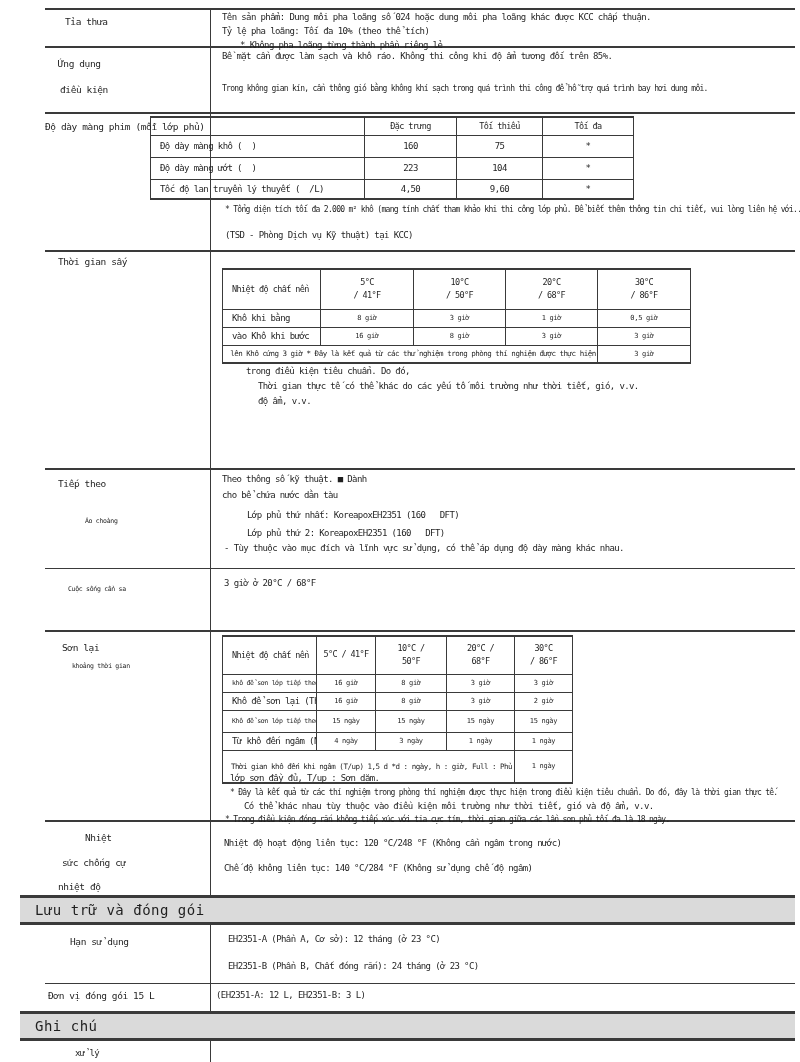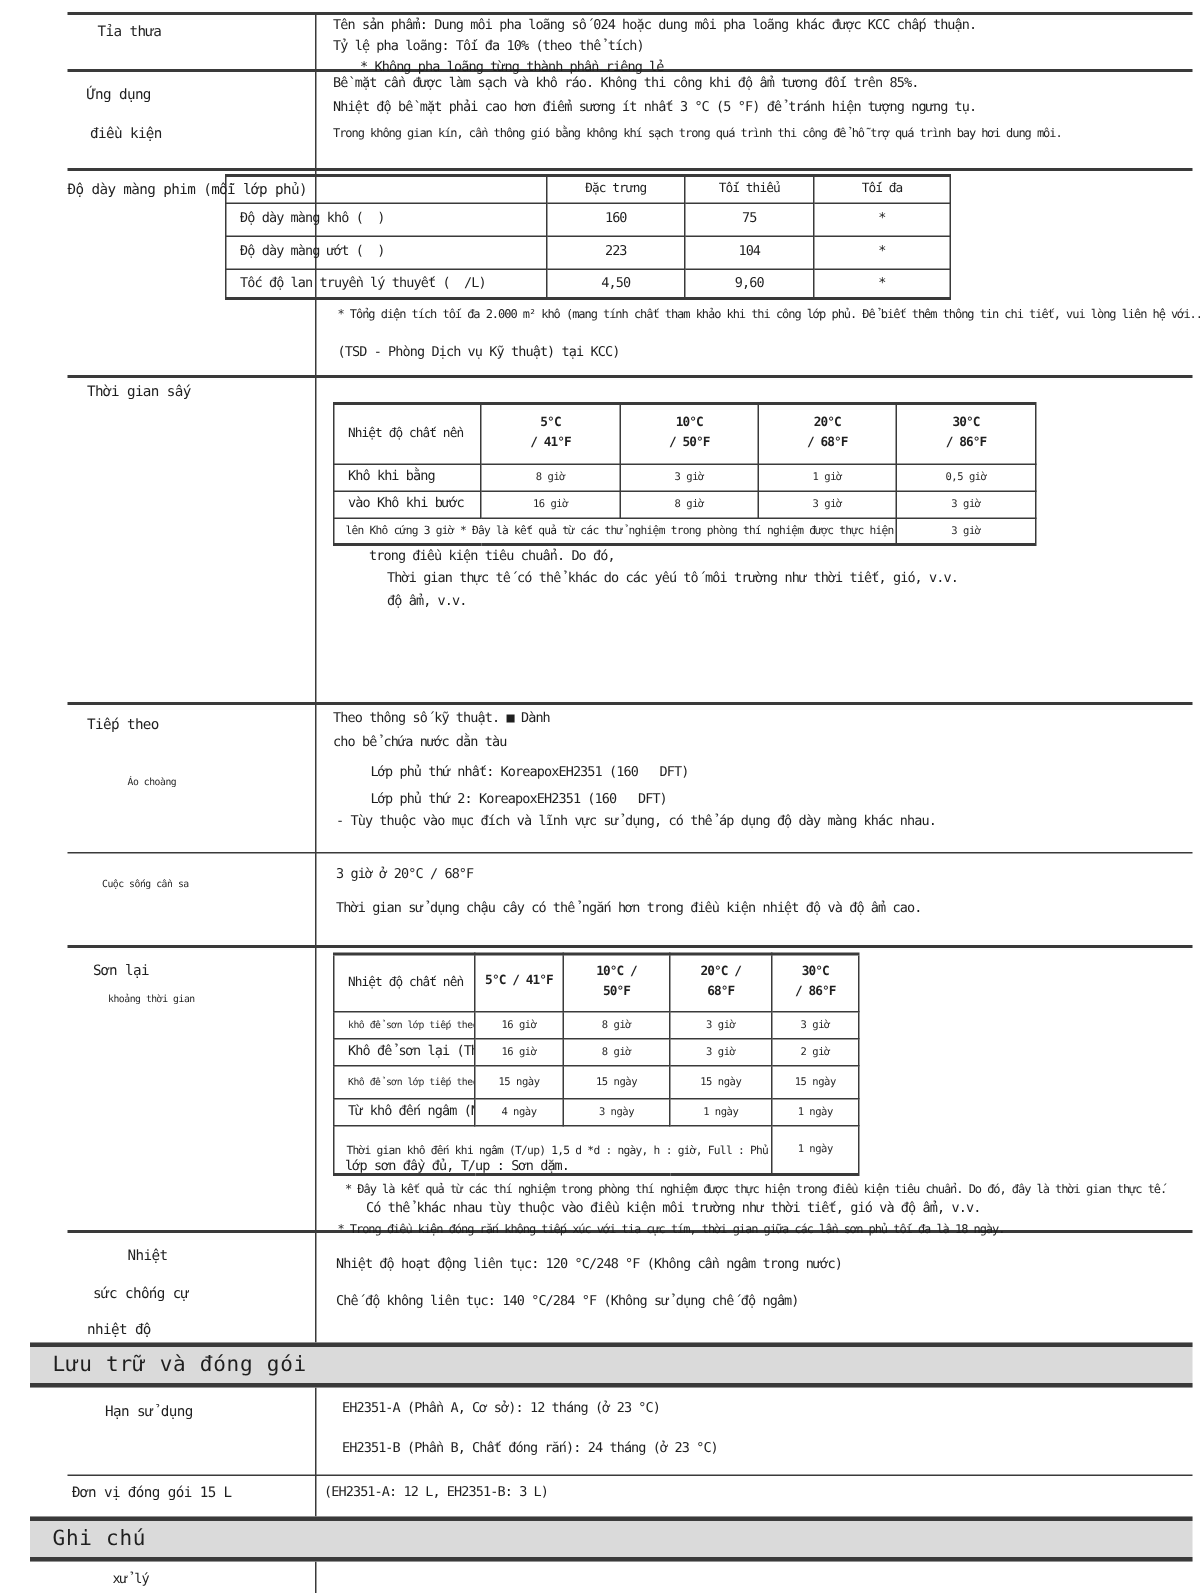--- a/index.html
+++ b/index.html
@@ -17,21 +17,21 @@
         font-size:14px;line-height:24px;padding-left:15px;letter-spacing:0.5px;}
   table.tbl{position:absolute;border-collapse:collapse;table-layout:fixed;
         border-top:2px solid #3a3a3a;border-bottom:2px solid #3a3a3a;}
   .tbl td{border:1px solid #3a3a3a;font-size:9px;letter-spacing:-0.6px;text-align:center;
         vertical-align:middle;padding:0;overflow:hidden;white-space:nowrap;}
   .tbl td.name{text-align:left;padding-left:9px;}
   .tbl td.hdr{font-size:8.5px;}
   .tbl td.sm{font-size:7px;letter-spacing:-0.3px;}
   .tbl td.smname{font-size:6.5px;letter-spacing:-0.3px;}
   .tbl td.merged{font-size:7.5px;letter-spacing:-0.5px;text-align:center;padding-left:6px;}
-  .temp2 div{line-height:1.6;font-size:8.5px;font-weight:bold;}
+  .temp2 div{line-height:1.6;font-size:8.5px;}
 </style>
 </head>
 <body>
 
 <div id="page">
 
   <div class="hline" style="top:8px"></div>
   <div class="hline" style="top:46px"></div>
   <div class="hline" style="top:112px"></div>
   <div class="hline" style="top:250px"></div>
@@ -46,21 +46,20 @@
   <div class="vline" style="top:1041px;height:21px"></div>
 
   <div class="t lbl" style="left:65px;top:16px">Tỉa thưa</div>
   <div class="t" style="left:222px;top:12px">Tên sản phẩm: Dung môi pha loãng số 024 hoặc dung môi pha loãng khác được KCC chấp thuận.</div>
   <div class="t" style="left:222px;top:26px">Tỷ lệ pha loãng: Tối đa 10% (theo thể tích)</div>
   <div class="t" style="left:240px;top:40px">* Không pha loãng từng thành phần riêng lẻ</div>
 
   <div class="t lbl" style="left:58px;top:58px">Ứng dụng</div>
   <div class="t lbl" style="left:60px;top:84px">điều kiện</div>
   <div class="t" style="left:222px;top:51px">Bề mặt cần được làm sạch và khô ráo. Không thi công khi độ ẩm tương đối trên 85%.</div>
-  <div class="t" style="left:222px;top:67px">Nhiệt độ bề mặt phải cao hơn điểm sương ít nhất 3 °C (5 °F) để tránh hiện tượng ngưng tụ.</div>
   <div class="t long" style="left:222px;top:83px">Trong không gian kín, cần thông gió bằng không khí sạch trong quá trình thi công để hỗ trợ quá trình bay hơi dung môi.</div>
 
   <div class="t lbl" style="left:45px;top:121px;z-index:2">Độ dày màng phim (mỗi lớp phủ)</div>
   <table class="tbl" style="left:150px;top:116px;width:483px">
     <colgroup>
         <col style="width:214px">
         <col style="width:92px">
         <col style="width:86px">
         <col style="width:91px">
       </colgroup>
@@ -150,21 +149,20 @@
   <div class="t lbl" style="left:58px;top:478px">Tiếp theo</div>
   <div class="t small" style="left:85px;top:516px">Áo choàng</div>
   <div class="t" style="left:222px;top:474px">Theo thông số kỹ thuật. ■ Dành</div>
   <div class="t" style="left:222px;top:490px">cho bể chứa nước dằn tàu</div>
   <div class="t" style="left:247px;top:510px">Lớp phủ thứ nhất: KoreapoxEH2351 (160&nbsp;&nbsp;&nbsp;DFT)</div>
   <div class="t" style="left:247px;top:528px">Lớp phủ thứ 2: KoreapoxEH2351 (160&nbsp;&nbsp;&nbsp;DFT)</div>
   <div class="t" style="left:224px;top:543px">- Tùy thuộc vào mục đích và lĩnh vực sử dụng, có thể áp dụng độ dày màng khác nhau.</div>
 
   <div class="t small" style="left:68px;top:584px">Cuộc sống cần sa</div>
   <div class="t" style="left:224px;top:578px">3 giờ ở 20°C / 68°F</div>
-  <div class="t" style="left:224px;top:601px">Thời gian sử dụng chậu cây có thể ngắn hơn trong điều kiện nhiệt độ và độ ẩm cao.</div>
 
   <div class="t lbl" style="left:62px;top:642px">Sơn lại</div>
   <div class="t small" style="left:72px;top:661px">khoảng thời gian</div>
   <table class="tbl" style="left:222px;top:635px;width:350px">
     <colgroup>
         <col style="width:94px">
         <col style="width:59px">
         <col style="width:71px">
         <col style="width:68px">
         <col style="width:58px">

